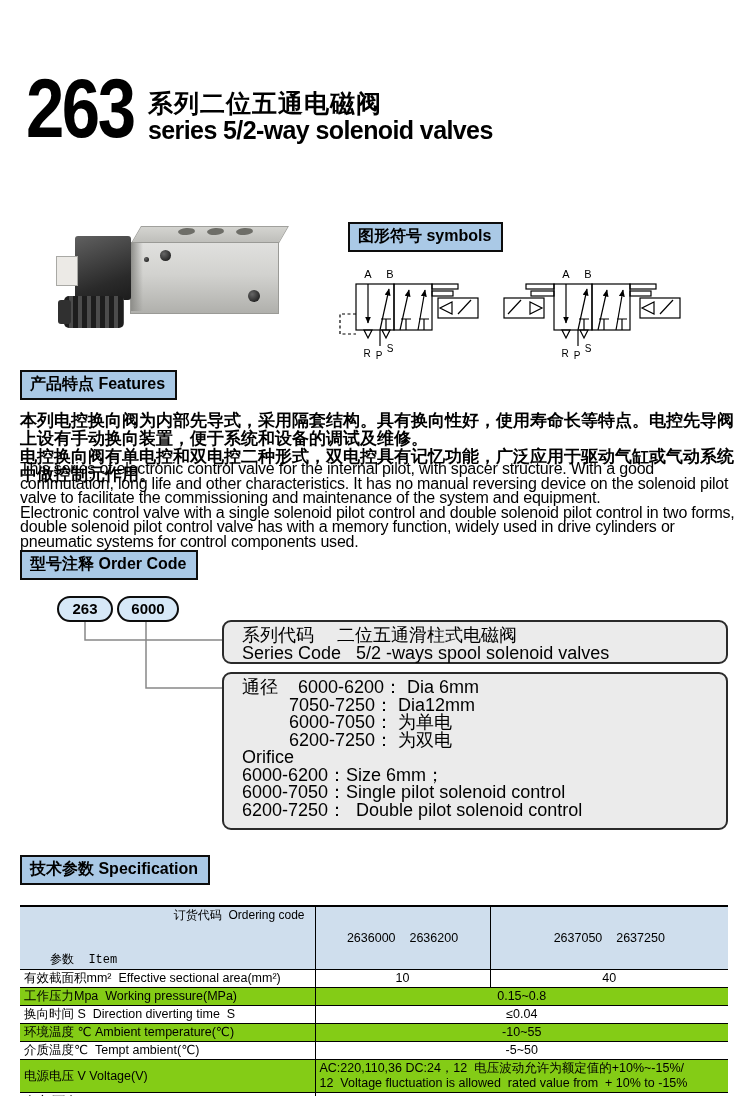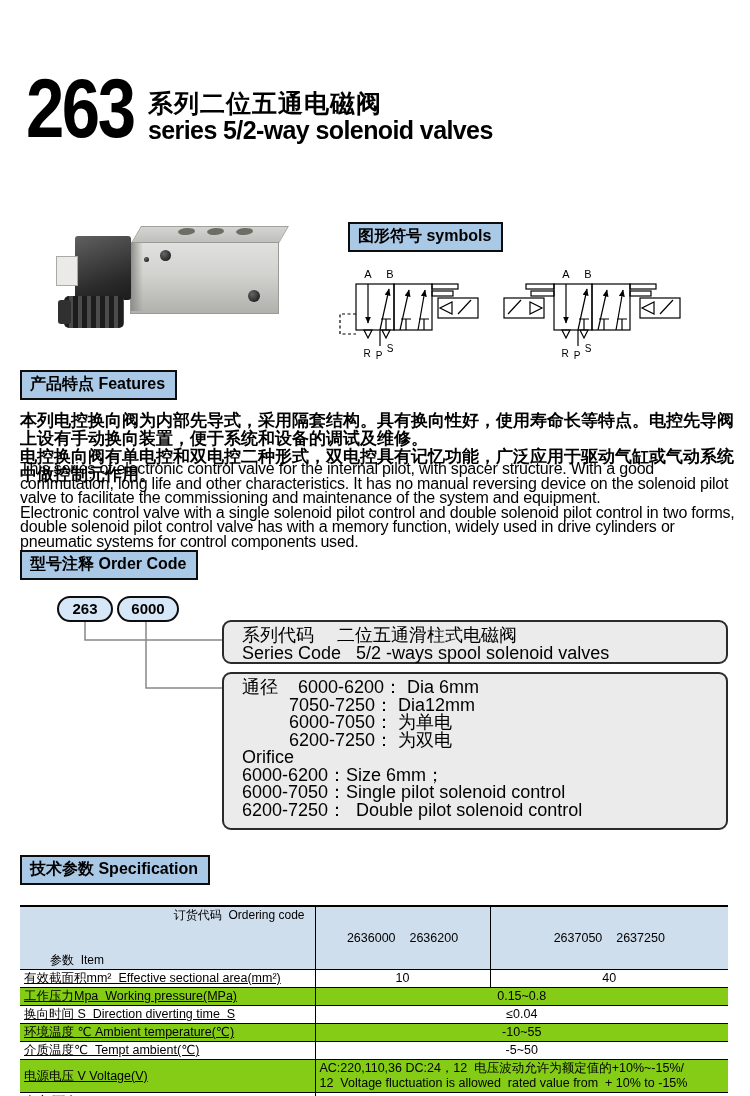--- a/index.html
+++ b/index.html
@@ -53,29 +53,29 @@
   .obox .ln.indent{padding-left:47px;}
   .oc-lines{position:absolute;left:0;top:585px;width:750px;height:260px;pointer-events:none;}
 
   
   table.spec{position:absolute;left:20px;top:905px;width:708px;border-collapse:collapse;
              table-layout:fixed;border-top:2px solid #000;border-bottom:1px solid #000;}
   table.spec td{border-top:1px solid #000;font-size:12.5px;line-height:15px;padding:1px 4px;
                 white-space:pre;overflow:hidden;}
   table.spec tr.hdr td{background:#cfdeed;height:30px;}
   table.spec tr.alt td{background:#84cc16;}
-  td.lbl{text-align:left;padding-left:30px;text-decoration:underline;}
+  td.lbl{text-align:left;padding-left:30px;}
   td.val{text-align:center;}
   td.c2{border-left:1px solid #000;}
   td.c3{border-left:1px solid #000;}
   td.corner{position:relative;padding:0;
     background-image:linear-gradient(to bottom right,transparent calc(50% - 0.8px),
       #000 calc(50% - 0.8px),#000 calc(50% + 0.8px),transparent calc(50% + 0.8px));}
   .corner-top{position:absolute;top:1px;right:10px;font-size:12px;}
-  .corner-bot{position:absolute;bottom:1px;left:30px;font-size:12px;}
+  .corner-bot{position:absolute;bottom:1px;left:30px;font-size:12px;font-family:Liberation Mono, monospace;}
   td.voltage{text-align:left;padding-left:10px;font-size:12px;line-height:14px;white-space:pre-line;}
 </style>
 </head>
 <body>
 
 <div id="page">
 
   <div class="title-num">263</div>
   <div class="title-right">
     <div class="title-cn">系列二位五通电磁阀</div>

